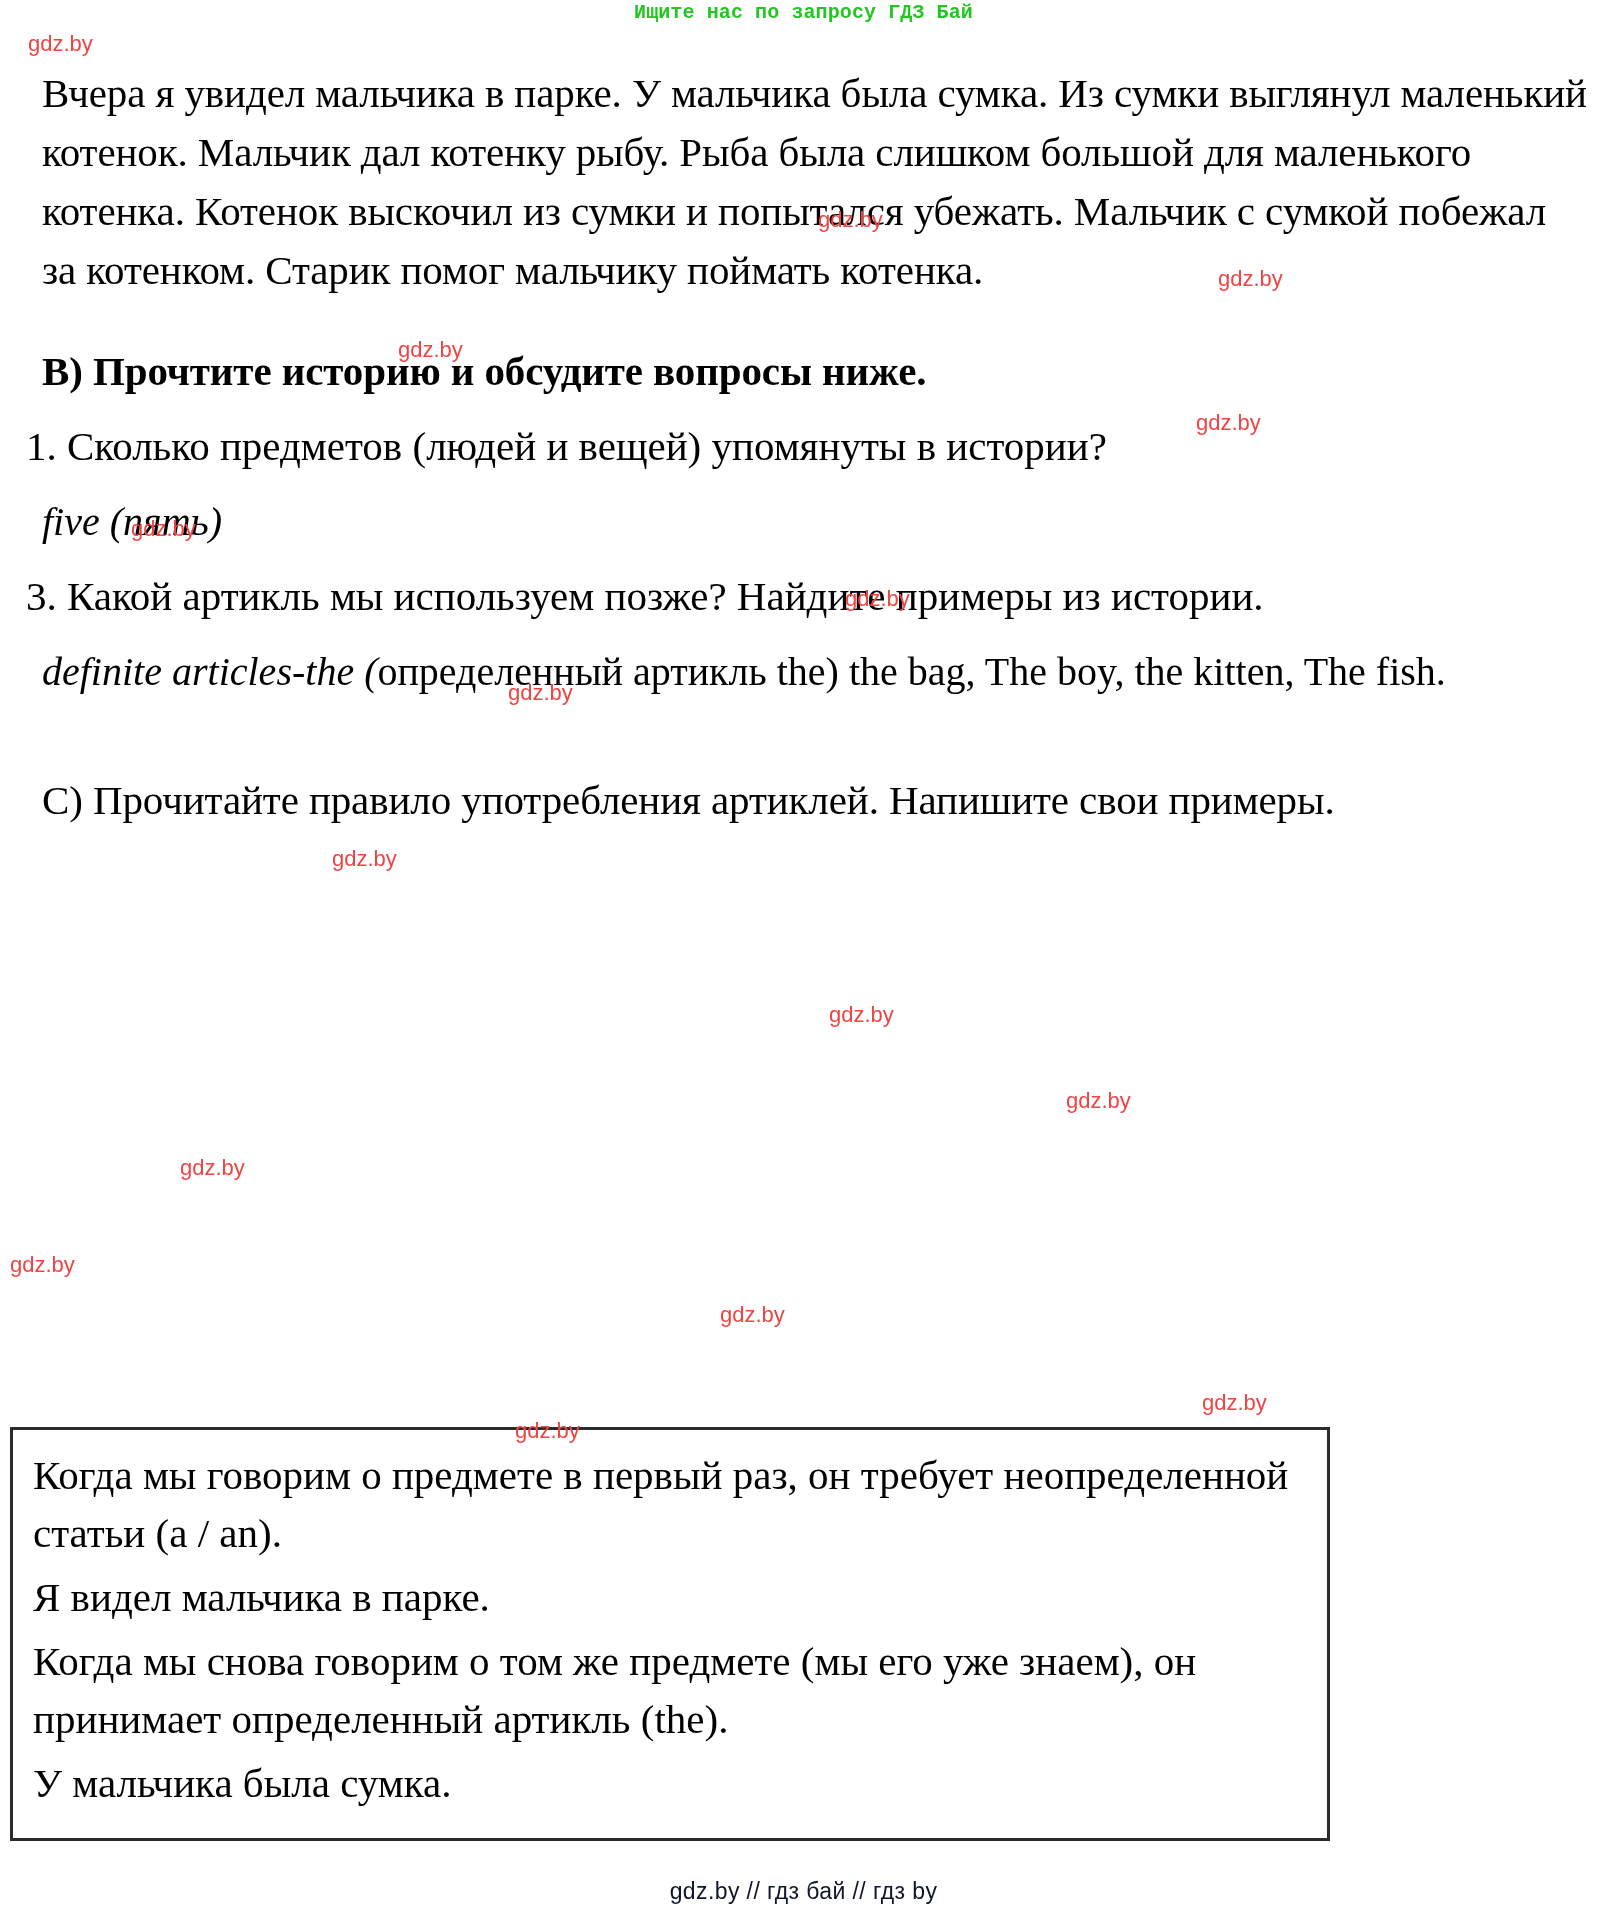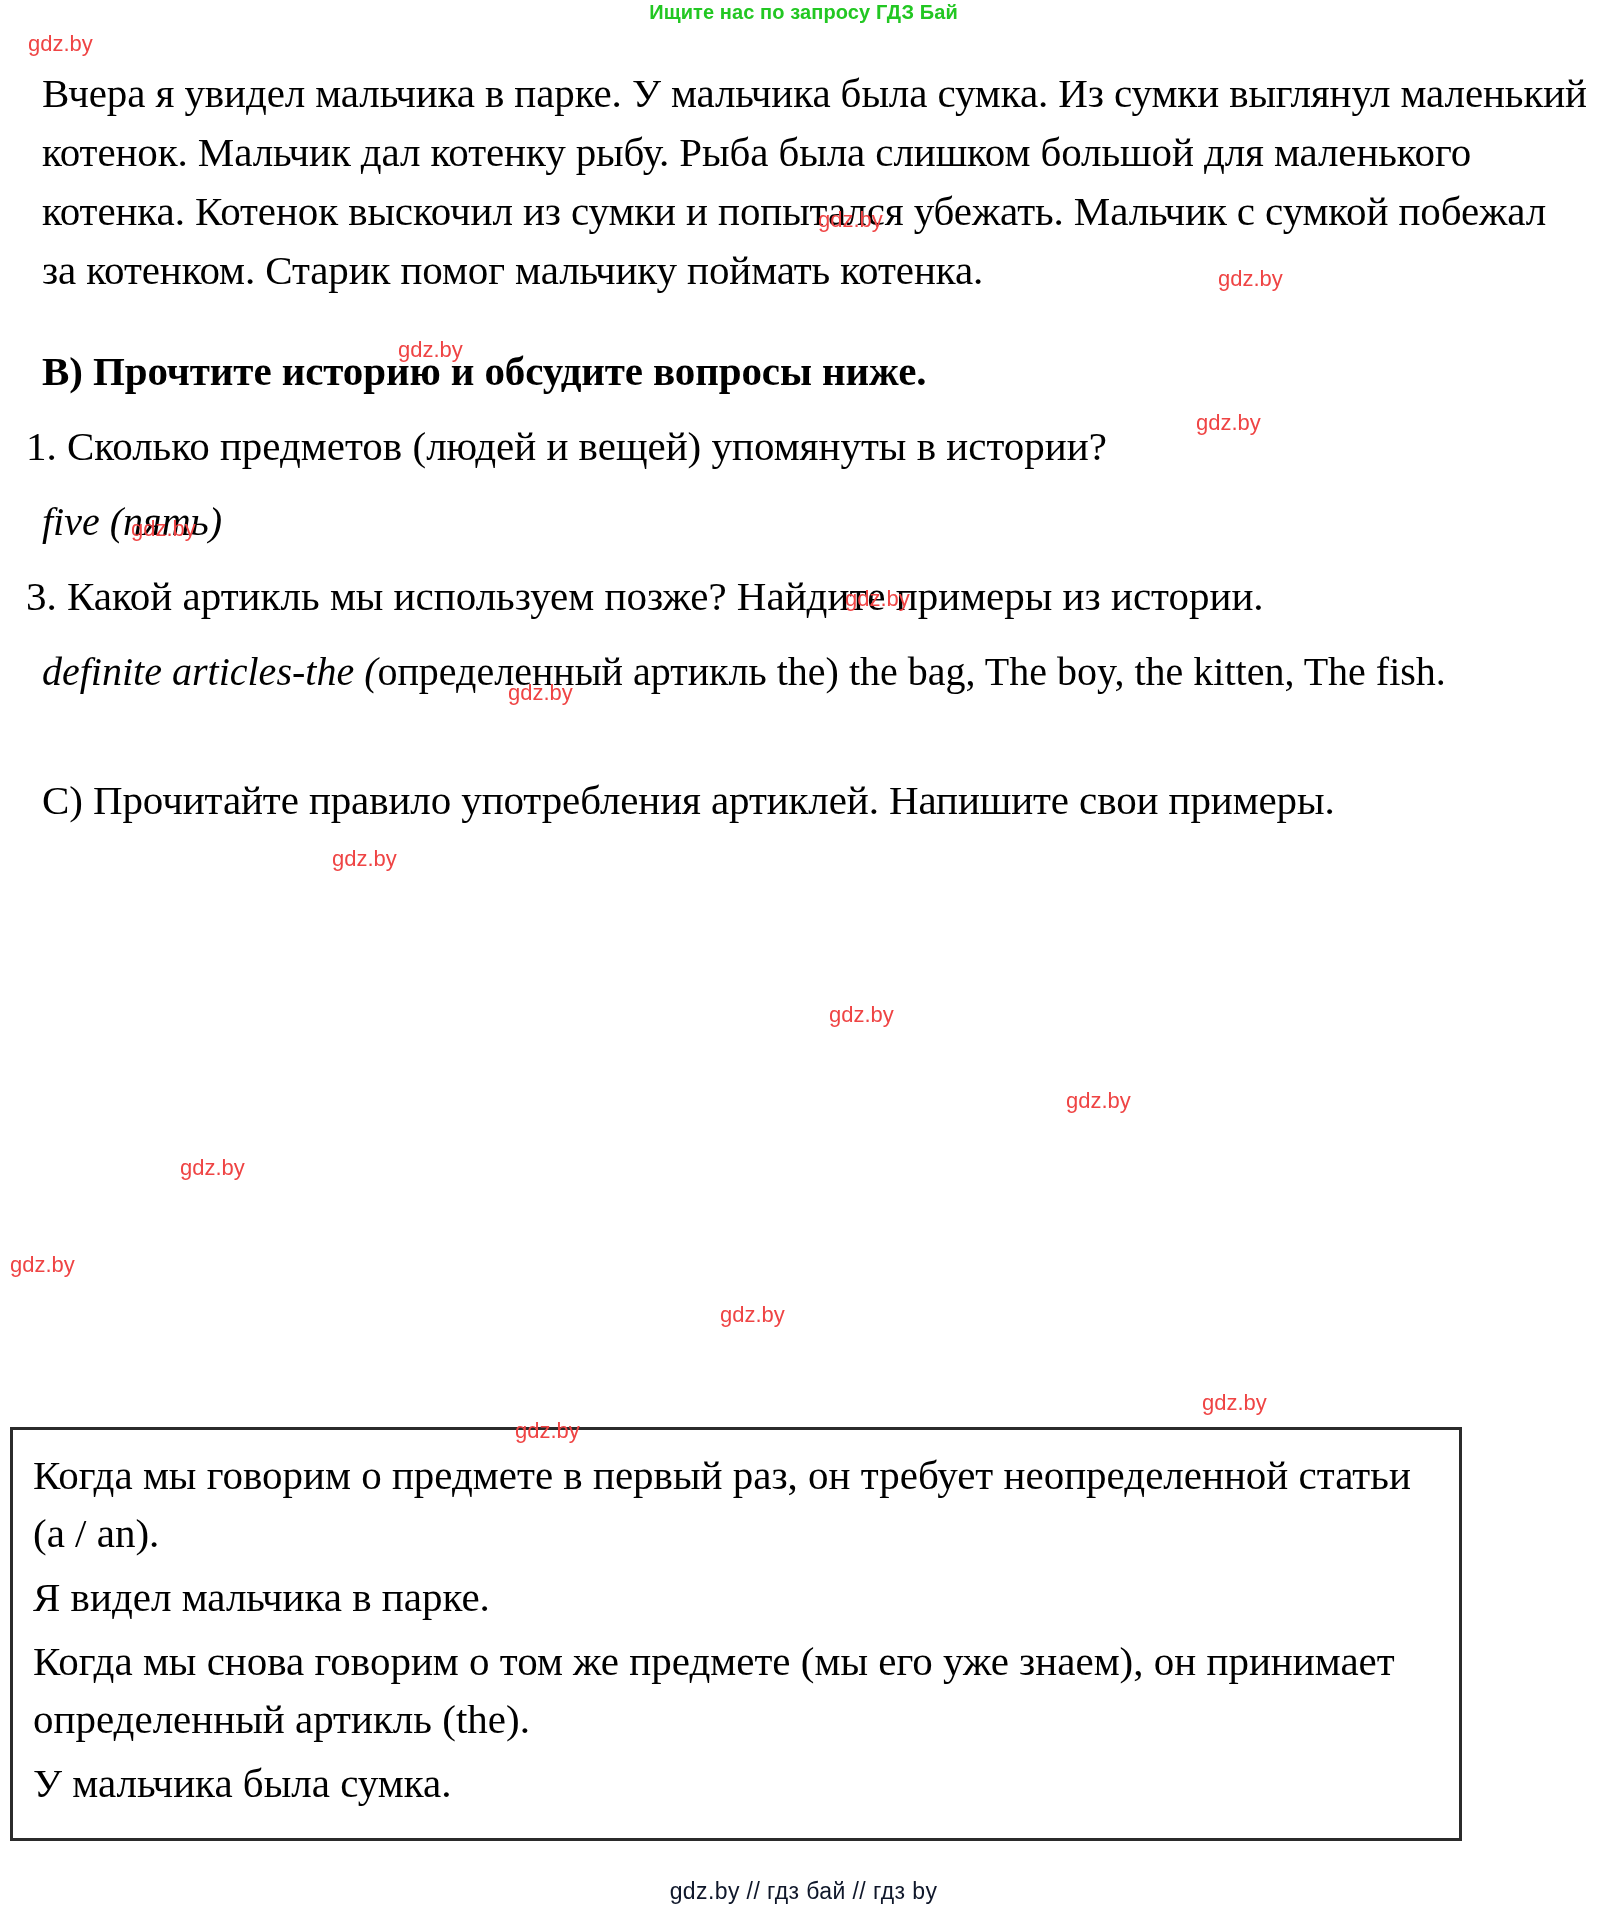--- a/index.html
+++ b/index.html
@@ -17,21 +17,21 @@
     color: #000000;
   }
 
   
   .promo {
     position: absolute;
     top: 1px;
     left: 0;
     width: 100%;
     text-align: center;
-    font-family: Liberation Sans, sans-serif;
+    font-family: Liberation Mono, monospace;
     font-size: 20px;
     font-weight: bold;
     color: #22c722;
     letter-spacing: 0.1px;
   }
 
   
   .content {
     position: absolute;
     left: 26px;
@@ -54,21 +54,21 @@
   .ans     { font-size: 40px; line-height: 59px; margin: 16px; }
 
   .gap-sm { height: 10px; }
   .gap-md { height: 38px; }
 
   
   .rulebox {
     position: absolute;
     left: 10px;
     top: 1427px;
-    width: 1452px;
+    width: 1320px;
     height: 414px;
     border: 3px solid #2b2b2b;
     box-sizing: border-box;
     padding: 16px 20px 0 20px;
   }
   .rulebox p {
     font-size: 41px;
     line-height: 58px;
     margin: 0;
   }

